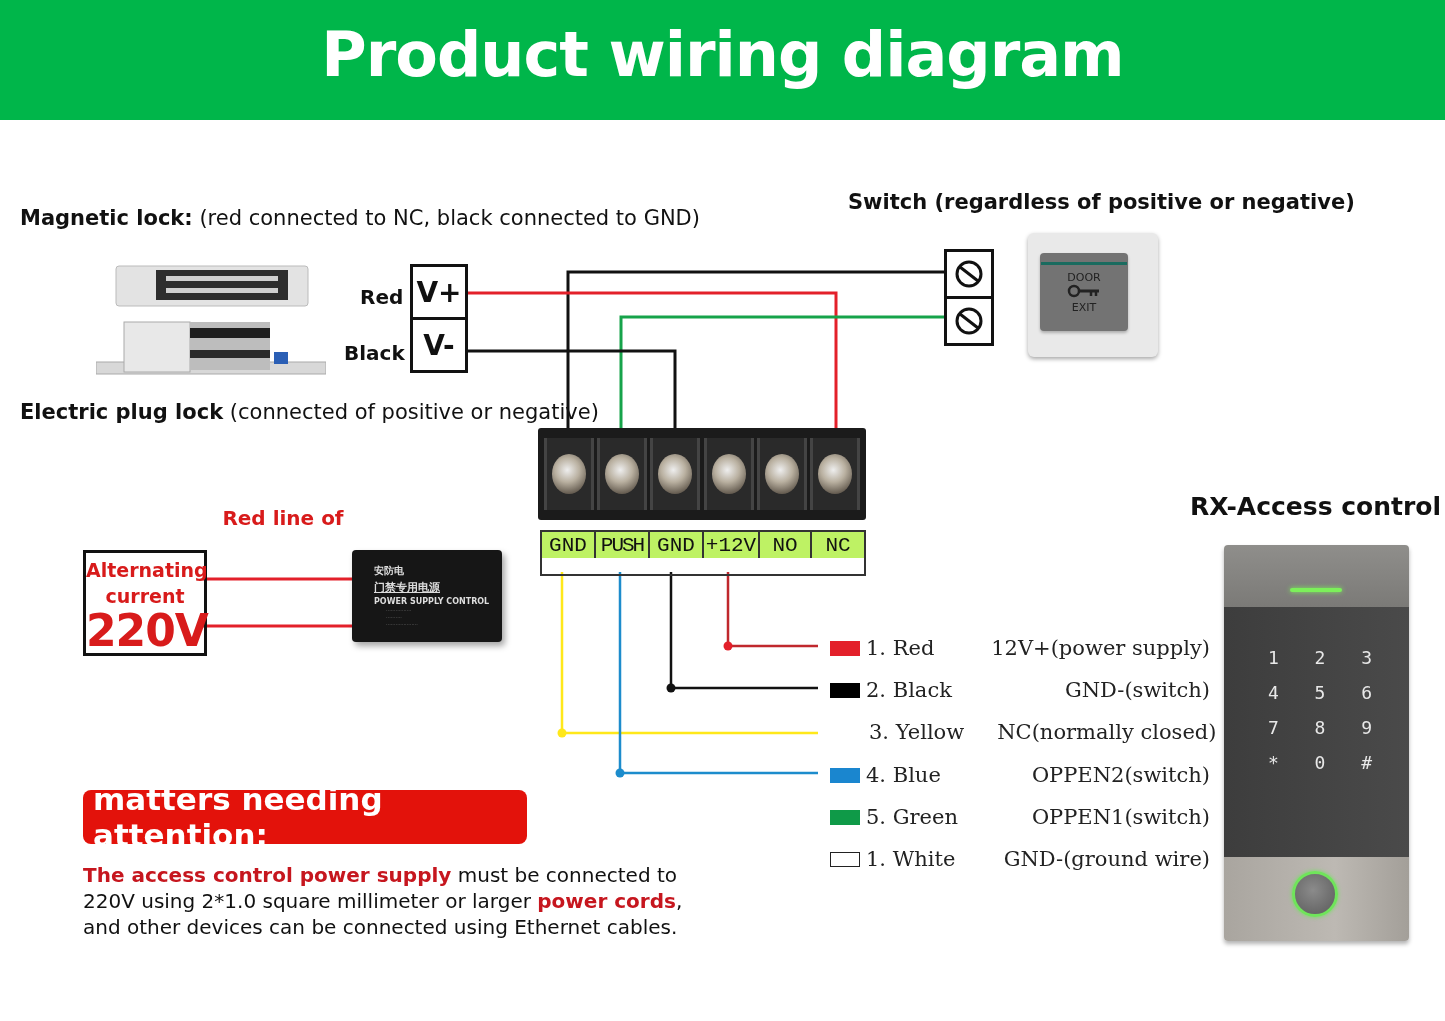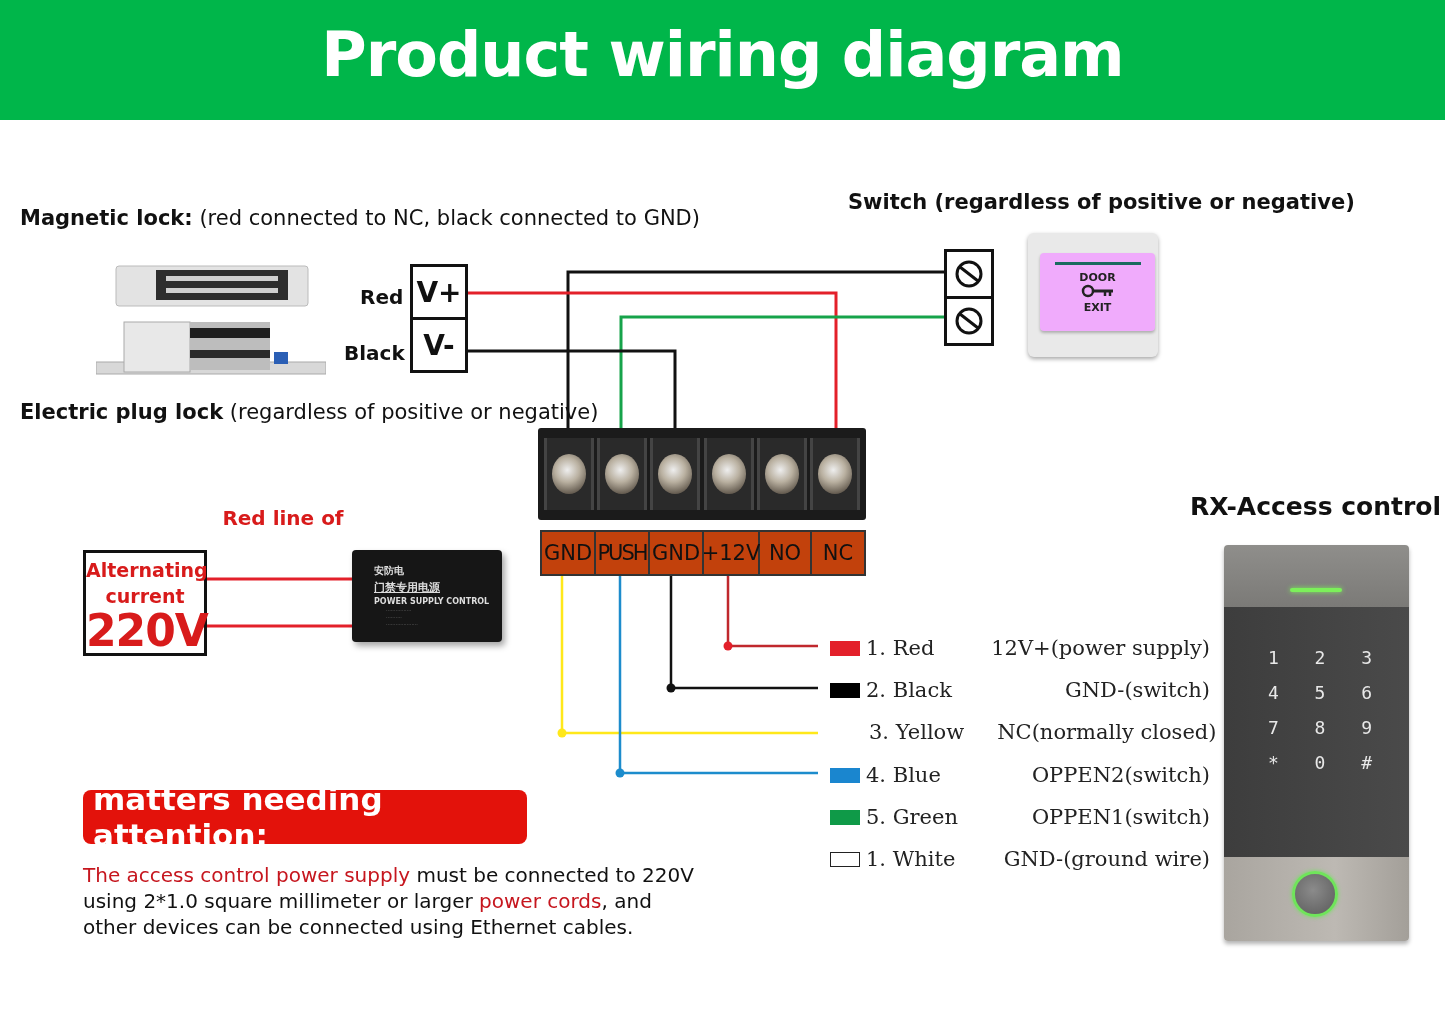--- a/index.html
+++ b/index.html
@@ -18,56 +18,56 @@
   .sbox { border:3px solid #111; width:44px; display:flex; flex-direction:column; background:#fff; }
   .scell { height:44px; display:flex; align-items:center; justify-content:center; }
   .scell + .scell { border-top:3px solid #111; }
   .terminal-block { left:538px; top:428px; width:328px; height:92px; background:#1b1b1b; border-radius:3px;
                     display:flex; justify-content:space-around; align-items:center; padding:0 4px; box-sizing:border-box; }
   .screw { width:44px; height:72px; background:#2a2a2a; border-left:3px solid #444; border-right:3px solid #444;
            display:flex; align-items:center; justify-content:center; }
   .screw-head { width:34px; height:40px; border-radius:50%;
                 background:radial-gradient(circle at 45% 40%, #eee 0%, #b9b0a0 40%, #6b6256 75%, #3a342c 100%); }
   .tlabels { left:540px; top:530px; height:42px; display:flex; border:2px solid #333; }
-  .tlabel { height:42px; display:flex; align-items:center; justify-content:center; font-size:21px;
-            border-right:2px solid #333; box-sizing:border-box; background:#c2410c; }
+  .tlabel { height:26px; display:flex; align-items:center; justify-content:center; font-size:21px;
+            border-right:2px solid #333; box-sizing:border-box; background:#bef264;font-family:Liberation Mono, monospace; }
   .tlabel:last-child { border-right:none; }
   .ac-box { left:83px; top:550px; width:118px; height:100px; border:3px solid #111; text-align:center; color:#d81b1b; }
   .ac-box .t1 { font-weight:bold; font-size:19px; line-height:18px; margin-top:8px; }
   .ac-box .t2 { font-weight:bold; font-size:44px; line-height:44px; margin-top:4px; letter-spacing:-1px; }
   .psu { left:352px; top:550px; width:150px; height:92px; background:#161616; border-radius:4px; color:#ddd;
          box-shadow:3px 4px 6px rgba(0,0,0,.35); }
   .psu .brand { font-size:10px; font-weight:bold; margin:14px 0 0 22px; }
   .psu .cn { font-size:11px; font-weight:bold; margin:2px 0 0 22px;text-decoration:underline; }
   .psu .en { font-size:8px; font-weight:bold; margin:2px 0 0 22px; }
   .psu .sub { font-size:5px; color:#888; margin:1px 0 0 34px; }
   .attention { left:83px; top:790px; width:444px; height:54px; background:#e3120b; border-radius:8px; color:#fff;
                font-weight:bold; font-size:31px; display:flex; align-items:center; padding-left:10px; box-sizing:border-box; }
   .note { left:83px; top:862px; width:620px; font-size:20px; line-height:26px; }
-  .note .red { color:#c6161e; font-weight:normal; }
+  .note .red { color:#c6161e; font-weight:bold; }
   .legend-row { left:830px; width:380px; height:28px; display:flex; align-items:center;
                 font-family:"DejaVu Serif", "Liberation Serif", serif; font-size:21px; color:#222; }
   .swatch { width:30px; height:15px; margin-right:6px; box-sizing:border-box; }
   .legend-name { width:120px; white-space:nowrap; }
   .legend-desc { flex:1; text-align:right; white-space:nowrap; }
   .device { left:1224px; top:545px; width:185px; height:396px; border-radius:4px; overflow:hidden;
             box-shadow:0 3px 4px rgba(0,0,0,.3); }
   .device .top { height:62px; background:linear-gradient(#8f8e8b,#7b7a77); position:relative; }
   .device .led { position:absolute; left:66px; top:43px; width:52px; height:4px; background:#7cf05a; border-radius:2px;
                  box-shadow:0 0 5px #7cf05a; }
   .device .keypad { height:250px; background:linear-gradient(90deg,#3d3d3d,#4a4a4a); position:relative; }
   .device .keys { position:absolute; left:26px; top:40px; width:140px; display:grid; grid-template-columns:repeat(3,1fr);
                   row-gap:14px; color:#e8e8e8; font-family:"DejaVu Sans Mono", monospace; font-size:18px; text-align:center; }
   .device .bottom { height:84px; background:linear-gradient(90deg,#a9a59f,#bdb9b3 60%,#a39f99); position:relative; }
   .device .fp { position:absolute; left:68px; top:14px; width:40px; height:40px; border-radius:50%;
                 border:3px solid #6fe55a; background:radial-gradient(circle at 45% 40%,#8b8b8b,#5a5a5a); box-shadow:0 0 4px #6fe55a; }
   .switch-plate { left:1028px; top:233px; width:130px; height:124px; background:#e9e9e9; border-radius:6px;
                   box-shadow:0 2px 4px rgba(0,0,0,.35); }
-  .switch-btn { position:absolute; left:12px; top:20px; width:115px; height:78px; background:#f0abfc; border-radius:4px;
-                box-shadow:0 2px 3px rgba(0,0,0,.25); text-align:center; font-size:11px; font-weight:bold; color:#222; }
+  .switch-btn { position:absolute; left:12px; top:20px; width:88px; height:78px; background:#737373; border-radius:4px;
+                box-shadow:0 2px 3px rgba(0,0,0,.25); text-align:center; font-size:11px; font-weight:normal; color:#222; }
   .switch-btn .bar { width:86px; height:3px; background:#1a6b5f; margin:9px auto 6px; }
   .lock-img { left:96px; top:262px; width:230px; height:118px; }
 </style>
 </head>
 <body>
 
 <div class="abs banner"></div>
 <div class="abs banner-title">Product wiring diagram</div>
 
 <svg class="abs" style="left:0;top:0" width="1445" height="1021">
@@ -90,21 +90,21 @@
   <polyline points="562,572 562,733 818,733" fill="none" stroke="#ffe81a" stroke-width="2.5"></polyline>
   <circle cx="562" cy="733" r="4.5" fill="#ffe81a"></circle>
   <polyline points="620,572 620,773 818,773" fill="none" stroke="#1c8ccc" stroke-width="2.5"></polyline>
   <circle cx="620" cy="773" r="4.5" fill="#1c8ccc"></circle>
 </svg>
 
 <div class="abs heading" style="left:20px;top:206px;">
   <b>Magnetic lock:</b><span> (red connected to NC, black connected to GND)</span>
 </div>
 <div class="abs heading" style="left:20px;top:400px;">
-  <b>Electric plug lock</b><span> (regardless of positive or negative)</span>
+  <b>Electric plug lock</b><span> (connected of positive or negative)</span>
 </div>
 <div class="abs heading" style="left:848px;top:190px;font-weight:bold;">Switch (regardless of positive or negative)</div>
 
 <svg class="abs lock-img" viewBox="0 0 230 118">
   <rect x="20" y="4" width="192" height="40" rx="3" fill="#e3e3e3" stroke="#bbb"></rect>
   <rect x="60" y="8" width="132" height="30" fill="#2d2d2d"></rect>
   <rect x="70" y="14" width="112" height="5" fill="#cfcfcf"></rect>
   <rect x="70" y="26" width="112" height="5" fill="#cfcfcf"></rect>
   <rect x="0" y="100" width="230" height="12" fill="#d8d8d8" stroke="#aaa"></rect>
   <rect x="28" y="60" width="66" height="50" fill="#e8e8e8" stroke="#aaa"></rect>

